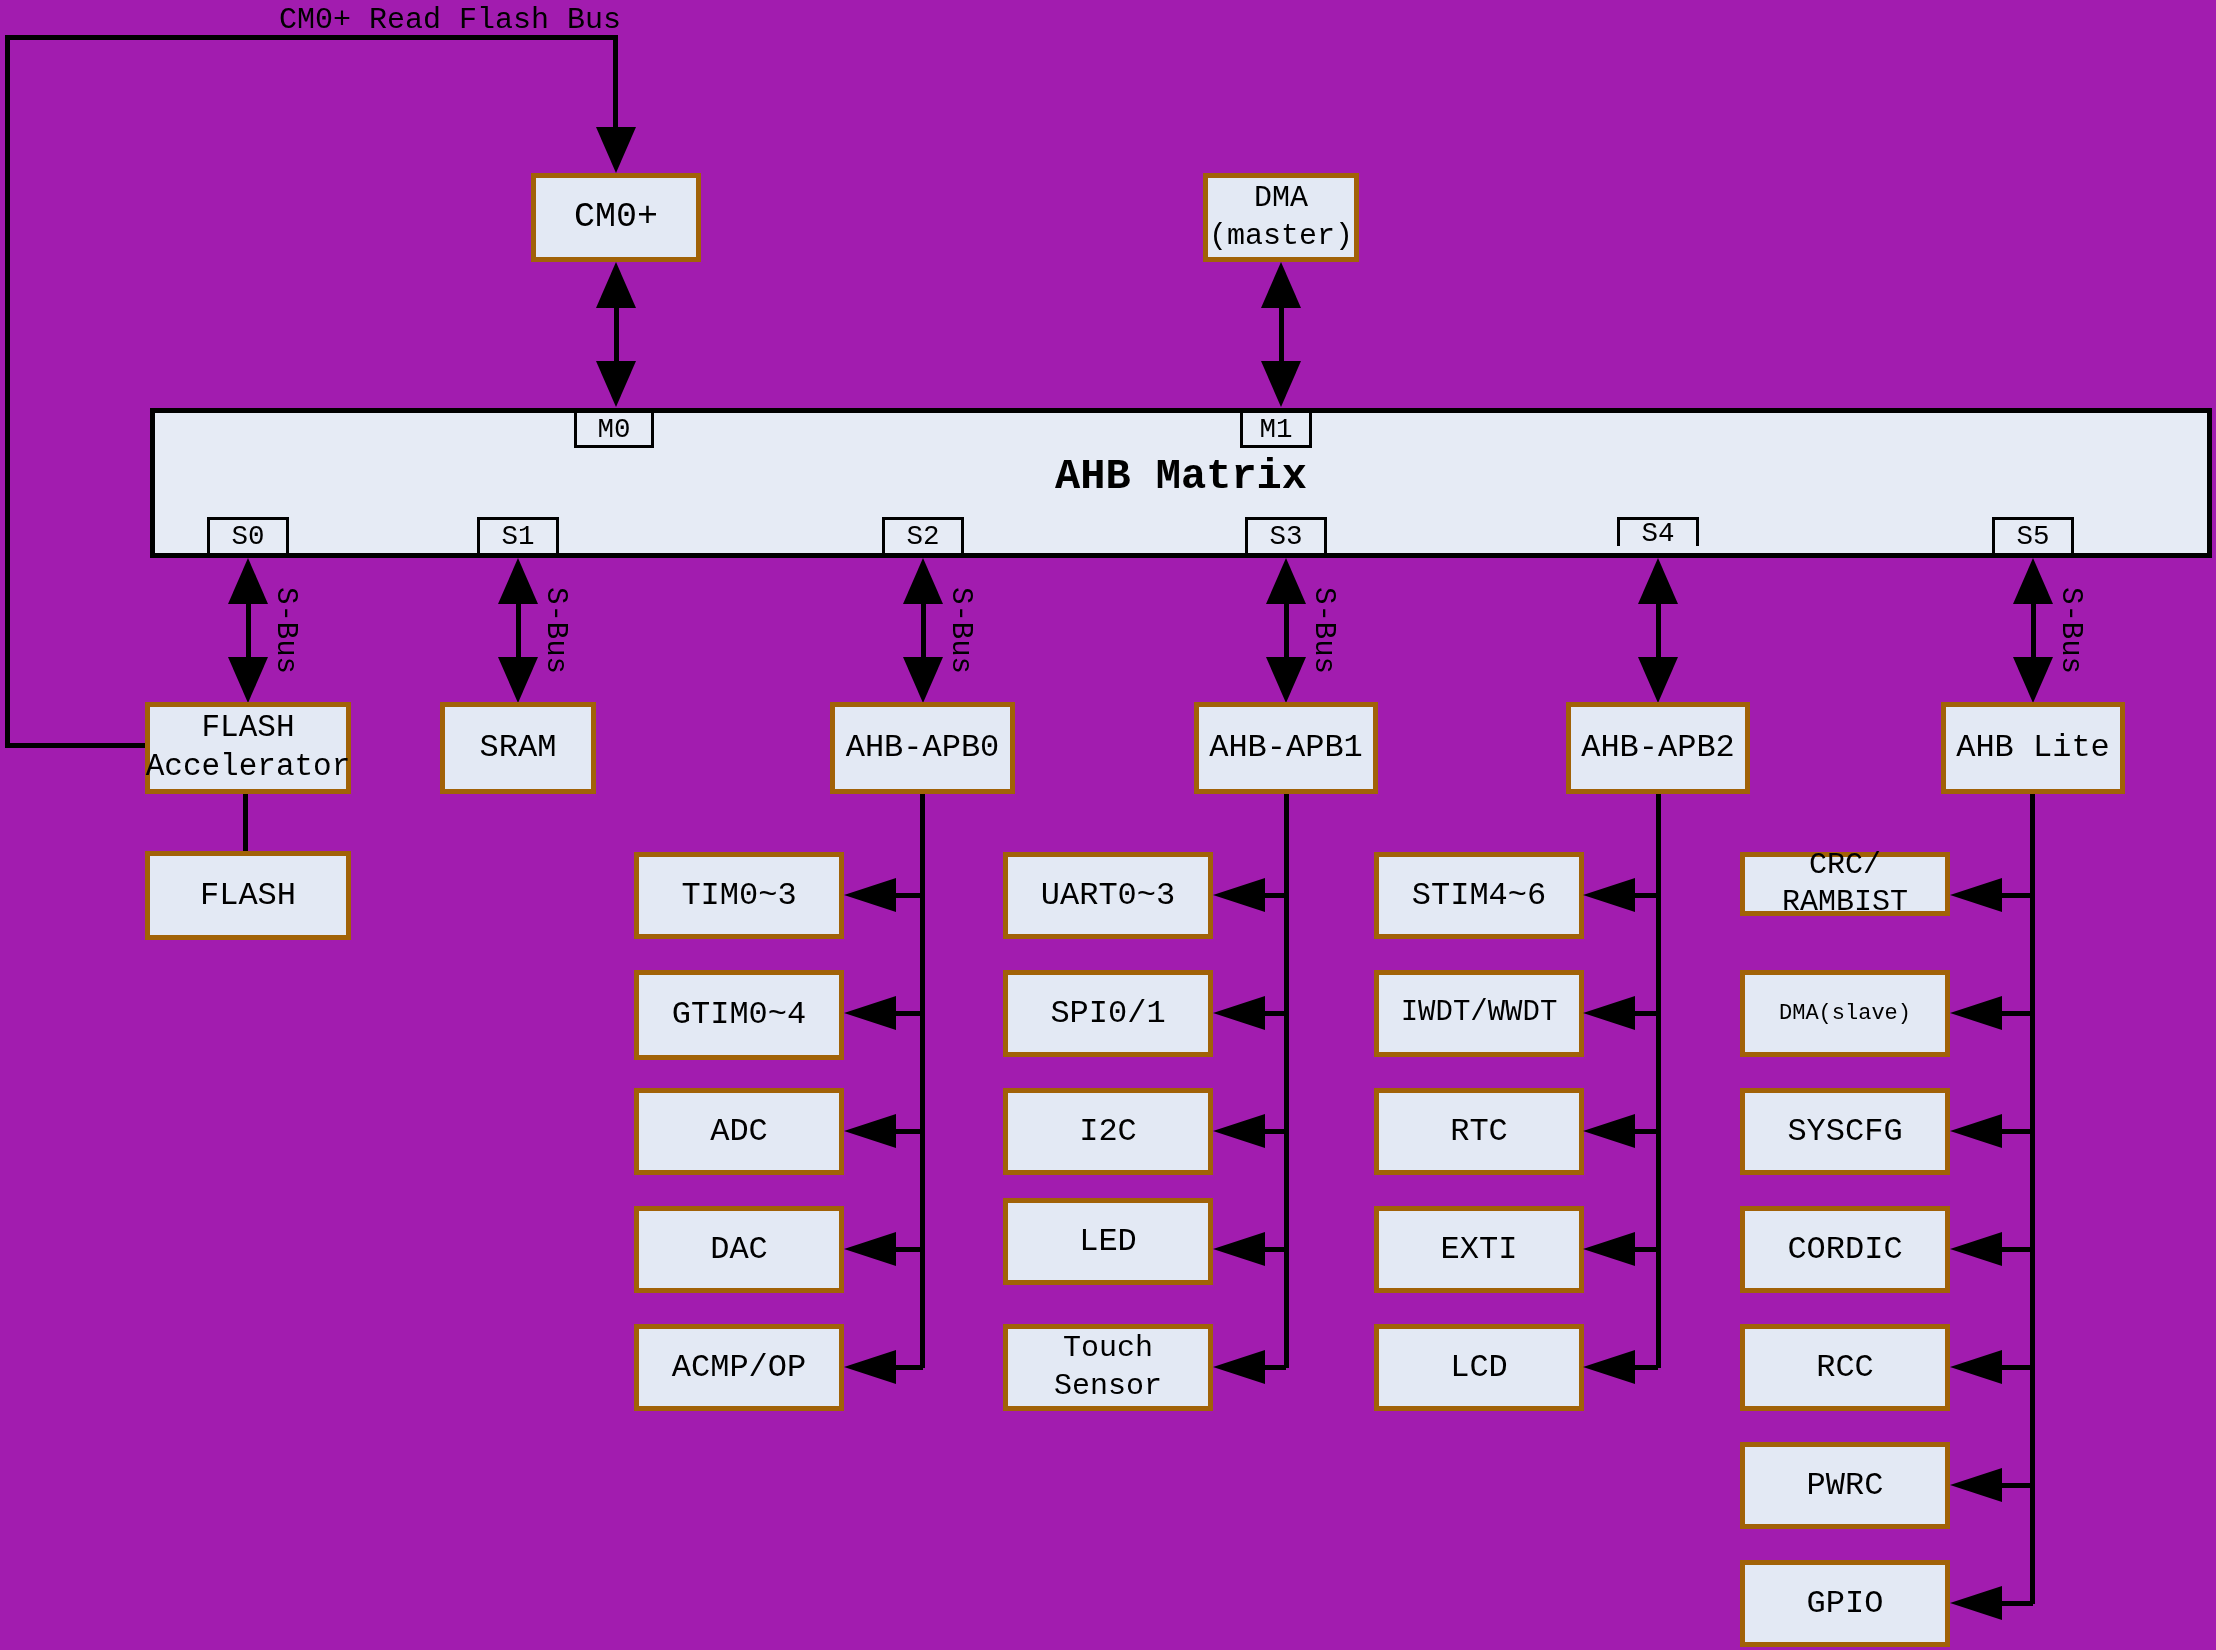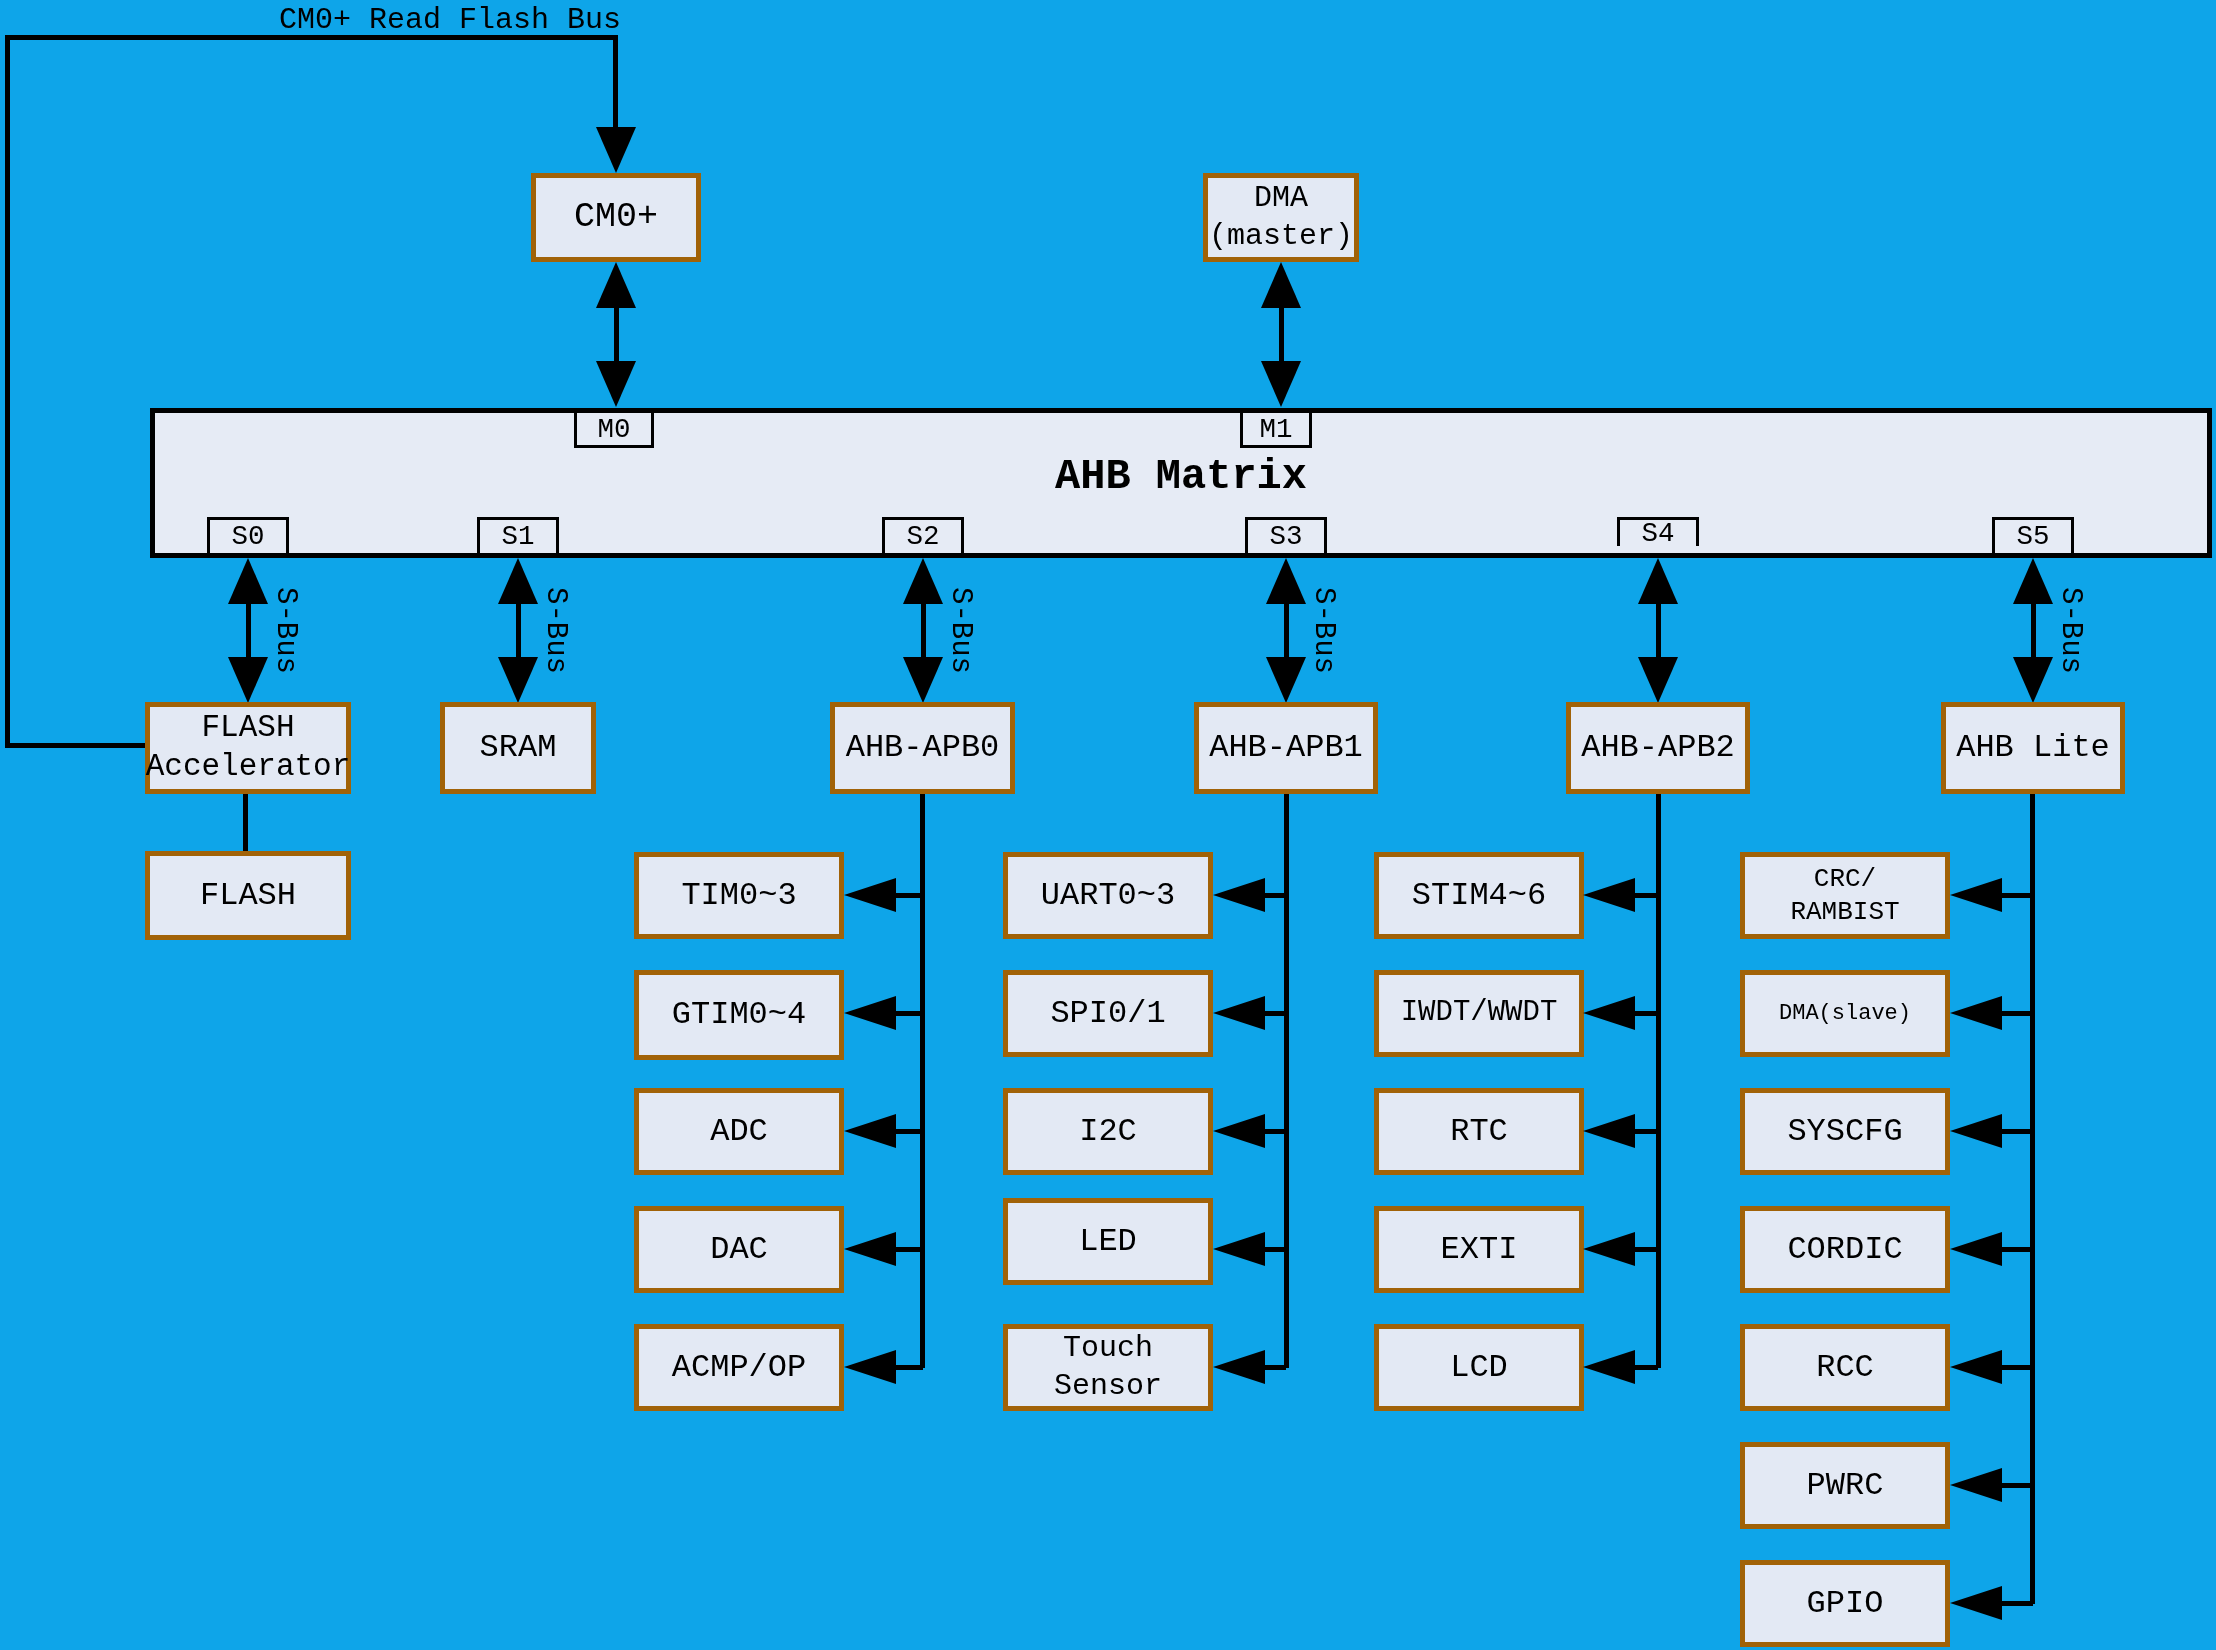--- a/index.html
+++ b/index.html
@@ -1,16 +1,16 @@
 <!DOCTYPE html>
 <html style="font-size:10px"><head>
 <meta charset="utf-8">
 <style>
   html,body{margin:0;padding:0;background:#ffffff;}
-  #canvas{position:relative;width:2216px;height:1651px;background:#0ea5e9;
+  #canvas{position:relative;width:2216px;height:1651px;background:#a21caf;
           font-family:"Liberation Mono", monospace;color:#000;overflow:hidden;}
   .box{position:absolute;box-sizing:border-box;background:#e3e9f4;border:5px solid #a16207;
        display:flex;align-items:center;justify-content:center;text-align:center;
        white-space:pre-line;font-size:32px;line-height:1.25;}
   .bar{position:absolute;box-sizing:border-box;background:#e6ebf5;border:5px solid #000;}
   .bar-title{position:absolute;left:0;top:40px;width:100%;text-align:center;
              font-size:42px;font-weight:bold;}
   .tab{position:absolute;box-sizing:border-box;background:#e6ebf5;font-size:27.5px;
        display:flex;align-items:center;justify-content:center;}
   .tab-m{border:3.7px solid #000;border-top:none;}
@@ -199,21 +199,21 @@
     </div>
   <div class="stub" style="left:1583px;top:1232px;width:75px;">
       <span class="hd"></span>
       <span class="sl" style="left:44px;"></span>
     </div>
   <div class="stub" style="left:1583px;top:1350px;width:75px;">
       <span class="hd"></span>
       <span class="sl" style="left:44px;"></span>
     </div>
 
-  <div class="box" style="left:1740px;top:852px;width:210px;height:87px;font-size:26px;">CRC/
+  <div class="box" style="left:1740px;top:852px;width:210px;height:64px;font-size:30px;">CRC/
 RAMBIST</div>
   <div class="box" style="left:1740px;top:970px;width:210px;height:87px;font-size:22px;">DMA(slave)</div>
   <div class="box" style="left:1740px;top:1088px;width:210px;height:87px;">SYSCFG</div>
   <div class="box" style="left:1740px;top:1206px;width:210px;height:87px;">CORDIC</div>
   <div class="box" style="left:1740px;top:1324px;width:210px;height:87px;">RCC</div>
   <div class="box" style="left:1740px;top:1442px;width:210px;height:87px;">PWRC</div>
   <div class="box" style="left:1740px;top:1560px;width:210px;height:87px;">GPIO</div>
   <div class="stub" style="left:1950px;top:878px;width:83px;">
       <span class="hd"></span>
       <span class="sl" style="left:44px;"></span>

